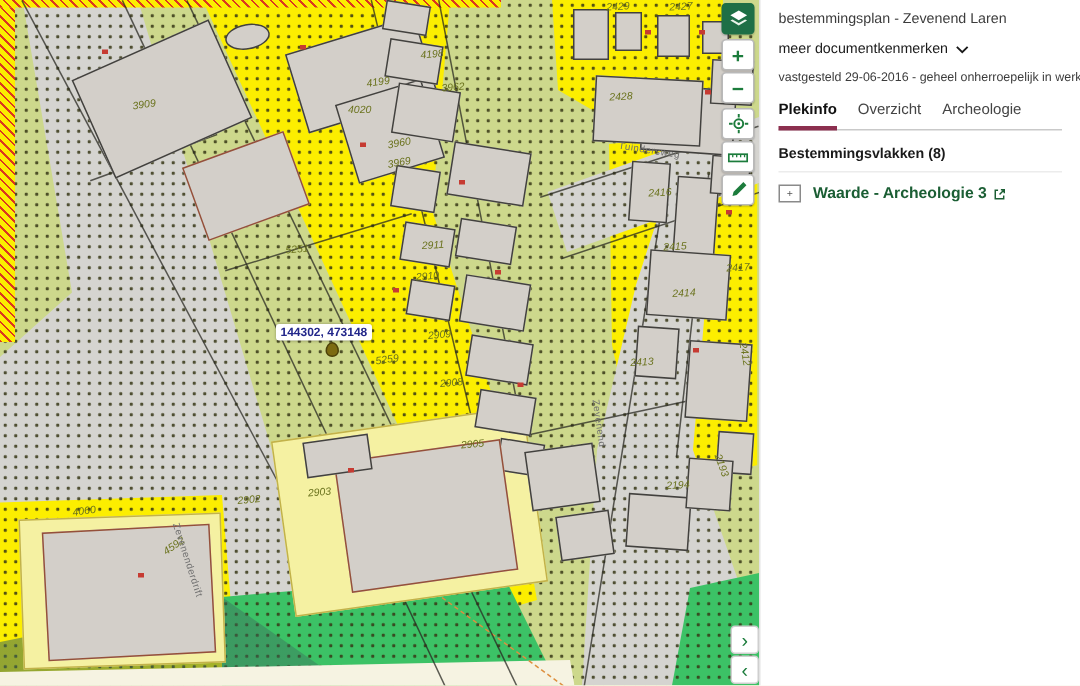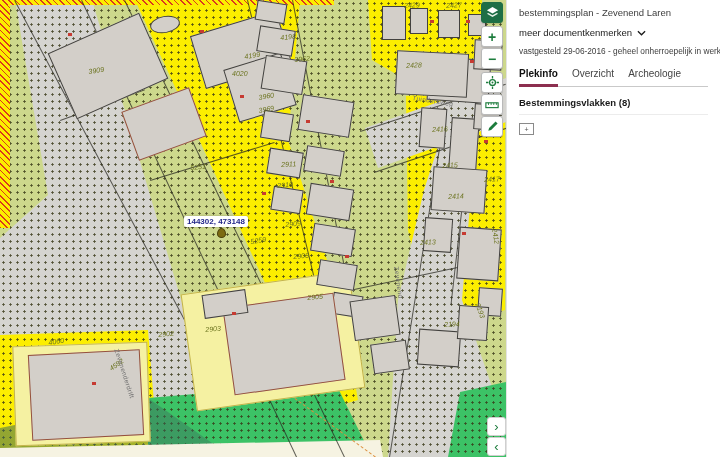--- a/index.html
+++ b/index.html
@@ -235,15 +235,23 @@
   <div class="tabs">
     <div class="tab active">Plekinfo</div>
     <div class="tab">Overzicht</div>
     <div class="tab">Archeologie</div>
   </div>
 
   <div class="sb-section">Bestemmingsvlakken (8)</div>
 
   <div class="sb-item">
     <span class="swatch">+</span>
+    <span class="sb-item-label">
+      <span>Waarde - Archeologie 3</span>
+      <span style="display:flex;">
+        <svg width="9" height="9" viewBox="0 0 12 12">
+            <path d="M4.5 2.5H2v7.5h7.5V7M7 2h3v3M10 2L5.8 6.2" fill="none" stroke="#1b5e34" stroke-width="1.3"></path>
+          </svg>
+      </span>
+    </span>
   </div>
 
 </div>
 
 </body></html>

